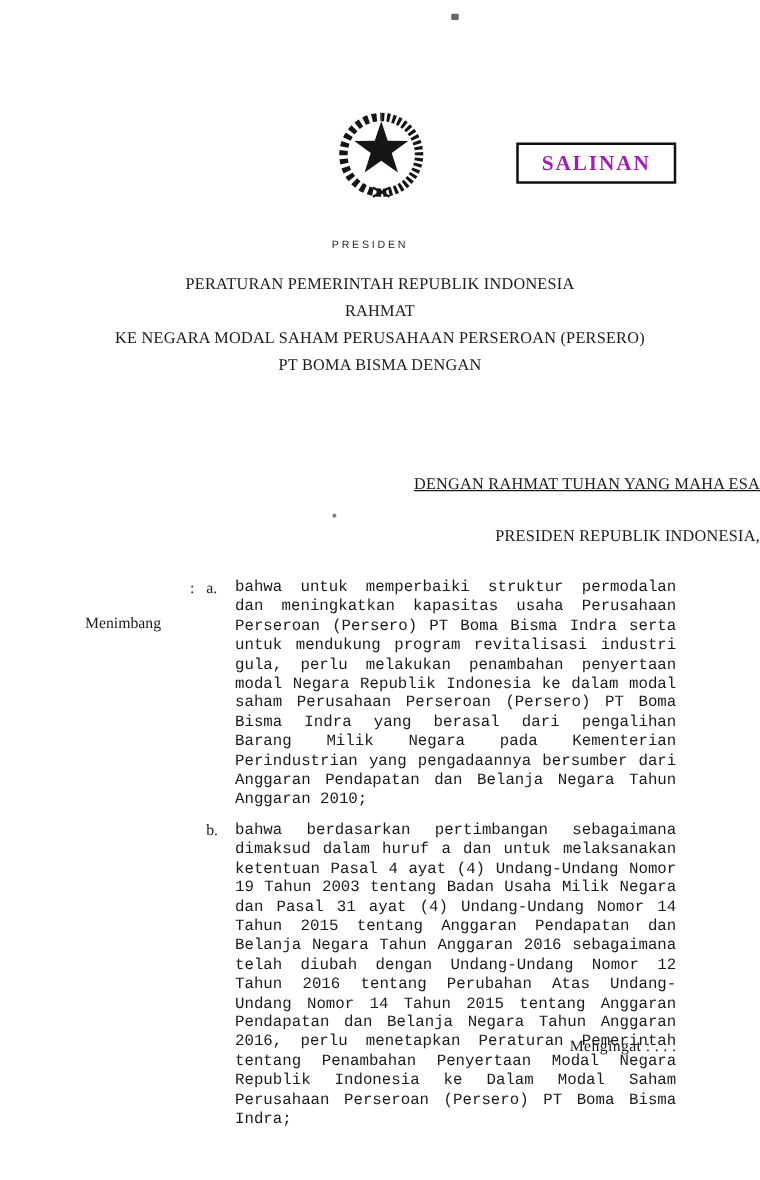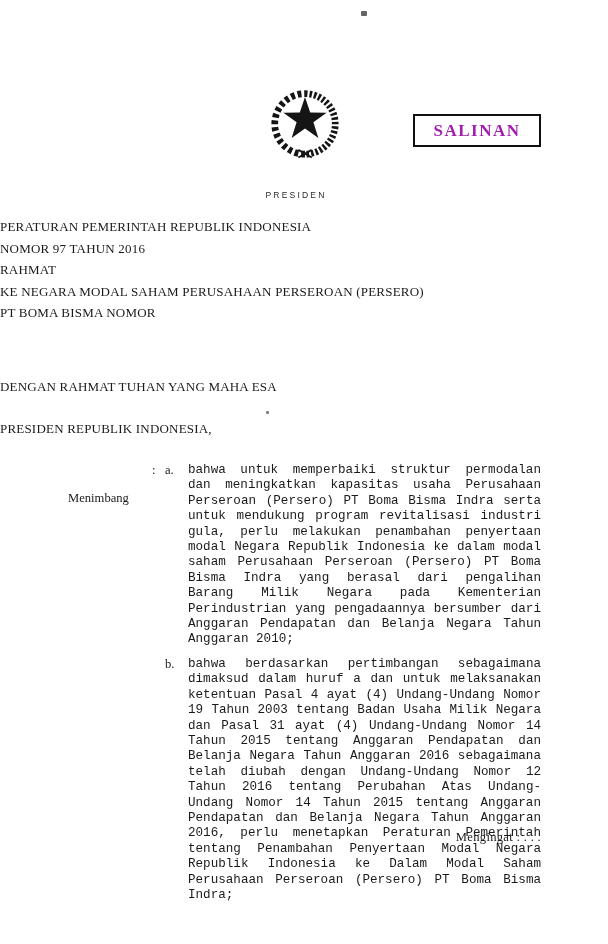--- a/index.html
+++ b/index.html
@@ -34,31 +34,31 @@
   .letterhead{
     position:absolute;left:0;right:16px;top:165px;
     text-align:center;
     font-family:"Liberation Sans","DejaVu Sans",sans-serif;
     font-size:8.5px;letter-spacing:2.2px;line-height:12.5px;color:#2a2a2a;margin-top:24px;
   }
 
   
   .title-block{
     position:absolute;left:0;right:0;top:216px;
-    text-align:left;
+    text-align:center;
     font-size:13px;line-height:21.6px;letter-spacing:0.2px;
   }
 
   .invocation{
     position:absolute;left:0;right:0;top:379px;
-    text-align:left;font-size:13px;letter-spacing:0.2px;
+    text-align:right;font-size:13px;letter-spacing:0.2px;text-decoration:underline;
   }
   .authority{
     position:absolute;left:0;right:0;top:421px;
-    text-align:left;font-size:13px;letter-spacing:0.2px;
+    text-align:right;font-size:13px;letter-spacing:0.2px;
   }
 
   
   .menimbang{
     position:absolute;left:68px;top:463px;width:473px;
     font-size:12.6px;line-height:15.4px;
   }
   .m-label{position:absolute;left:0;top:0;margin-top:28px;}
   .m-colon{position:absolute;left:84px;top:0;}
   .m-items{margin-left:97px;}
@@ -100,24 +100,23 @@
   <div class="salinan-box">
     <span>SALINAN</span>
   </div>
 
   <div class="letterhead">
     <div>PRESIDEN</div>
   </div>
 
   <div class="title-block">
     <div>PERATURAN PEMERINTAH REPUBLIK INDONESIA</div>
-    <div>NOMOR 97 TAHUN 2016</div>
     <div>RAHMAT</div>
     <div>KE NEGARA MODAL SAHAM PERUSAHAAN PERSEROAN (PERSERO)</div>
-    <div>PT BOMA BISMA NOMOR</div>
+    <div>PT BOMA BISMA DENGAN</div>
   </div>
 
   <div class="invocation">DENGAN RAHMAT TUHAN YANG MAHA ESA</div>
 
   <div class="authority">PRESIDEN REPUBLIK INDONESIA,</div>
 
   <div class="menimbang">
     <span class="m-label">Menimbang</span>
     <span class="m-colon">:</span>
     <div class="m-items">

